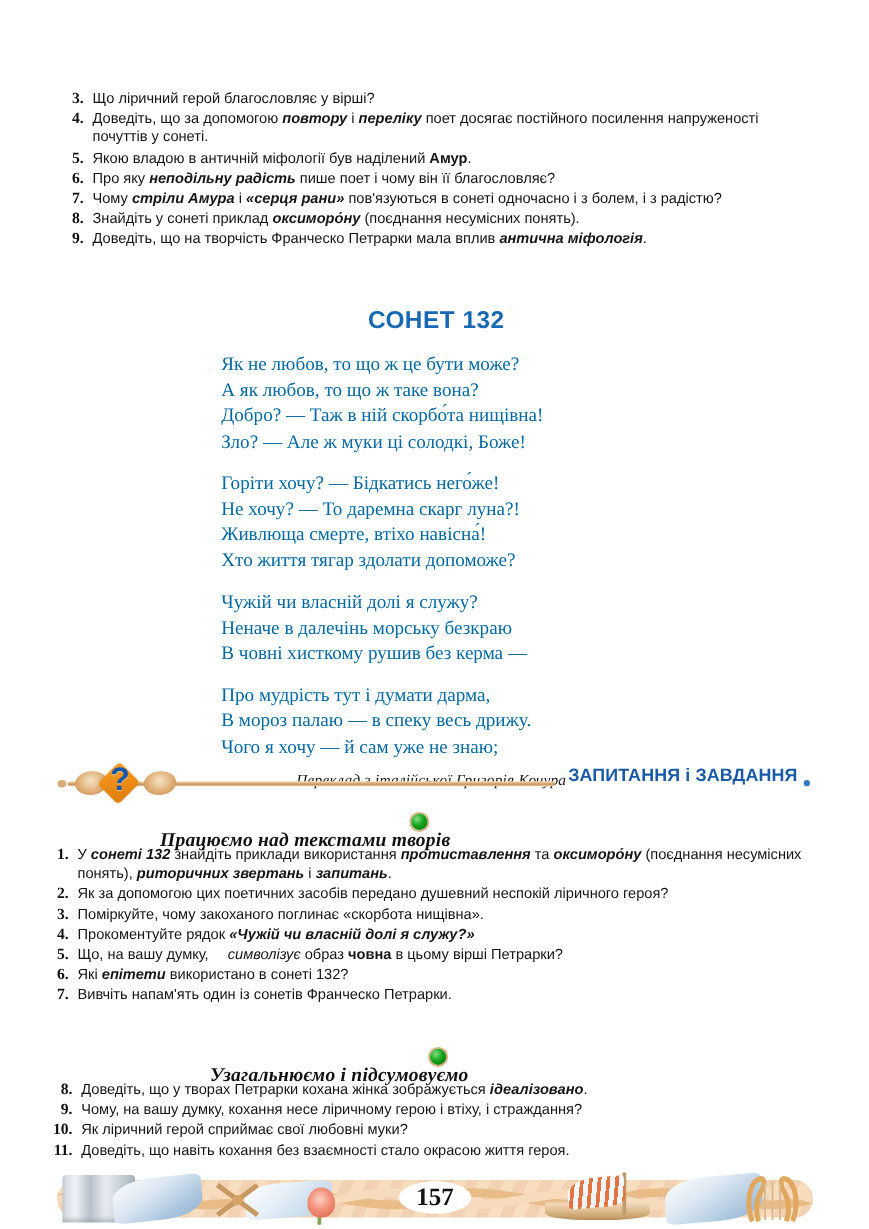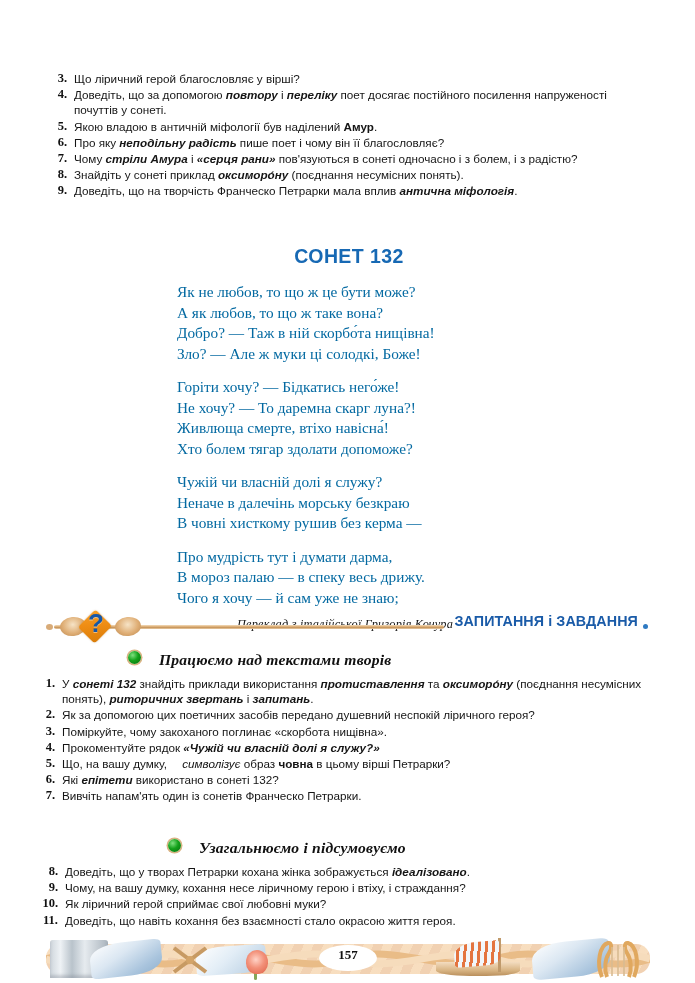--- a/index.html
+++ b/index.html
@@ -194,22 +194,23 @@
     width: 5px;
     height: 5px;
     border-radius: 50%;
     background: #2f7ac2;
   }
 
   
   .section-head {
     position: absolute;
     display: flex;
-    align-items: flex-start;
+    align-items: flex-end;
     left: 128px;
+    flex-direction: column;
   }
   .green-bullet {
     width: 13px;
     height: 13px;
     border-radius: 50%;
     background: radial-gradient(circle at 36% 32%, #7fe07f 0%, #14a21b 45%, #046b0c 100%);
     box-shadow: 0 0 0 1.5px #d9b383;
     margin-right: 18px;
     flex: none;
   }
@@ -328,21 +329,21 @@
   .lyre {
     left: 548px; top: 3px; width: 48px; height: 40px;
   }
   .page-number {
     position: absolute;
     left: 0; right: 0;
     top: 11px;
     text-align: center;
     font-family: "Liberation Serif", serif;
     font-weight: bold;
-    font-size: 13px;
+    font-size: 20px;
     color: #111;
     z-index: 6;
   }
   .pn-plate {
     position: absolute;
     left: 50%;
     transform: translateX(-50%);
     top: 9px;
     width: 58px;
     height: 26px;
@@ -393,21 +394,21 @@
         <div class="stanza">
           <div class="verse">Як не любов, то що ж це бути може?</div>
           <div class="verse">А як любов, то що ж таке вона?</div>
           <div class="verse">Добро? — Таж в ній скорбо́та нищівна!</div>
           <div class="verse">Зло? — Але ж муки ці солодкі, Боже!</div>
         </div>
         <div class="stanza">
           <div class="verse">Горіти хочу? — Бідкатись него́же!</div>
           <div class="verse">Не хочу? — То даремна скарг луна?!</div>
           <div class="verse">Живлюща смерте, втіхо навісна́!</div>
-          <div class="verse">Хто болем тягар здолати допоможе?</div>
+          <div class="verse">Хто життя тягар здолати допоможе?</div>
         </div>
         <div class="stanza">
           <div class="verse">Чужій чи власній долі я служу?</div>
           <div class="verse">Неначе в далечінь морську безкраю</div>
           <div class="verse">В човні хисткому рушив без керма —</div>
         </div>
         <div class="stanza">
           <div class="verse">Про мудрість тут і думати дарма,</div>
           <div class="verse">В мороз палаю — в спеку весь дрижу.</div>
           <div class="verse">Чого я хочу — й сам уже не знаю;</div>

